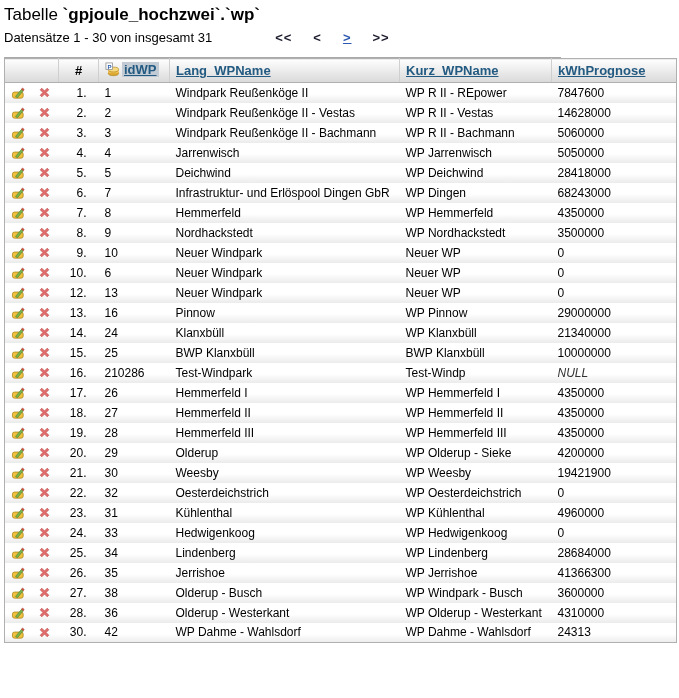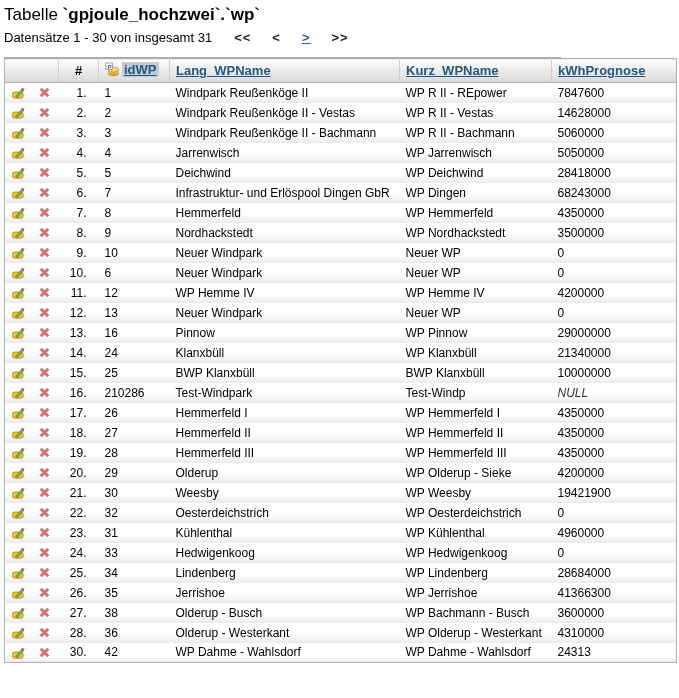--- a/index.html
+++ b/index.html
@@ -7,21 +7,21 @@
   body {
     width:679px; height:698px; overflow:hidden;
     font-family:"Liberation Sans", sans-serif;
     font-size:12px; color:#000;
   }
   .page { padding:3px 3px 0 4px; }
 
   .title-line { font-size:17px; padding:2px 0 3px 0; }
   .title-line b { font-weight:bold; }
 
-  .records-line { font-size:13px; padding:2px 0 6px 0; display:flex; align-items:flex-start; }
+  .records-line { font-size:13px; padding:2px 0 6px 0; display:flex; align-items:flex-start;gap:41px; }
   .pagination { margin-left:22px; display:inline-flex; gap:21px; font-size:13px; }
   .pg { font-weight:bold; color:#1c1c2e; letter-spacing:1px; }
   .pg.link { color:#2d58b0; text-decoration:underline; cursor:pointer; }
 
   .rule { border-top:1px solid #a9a9a9; width:557px; height:0; margin-top:6px; }
   .toolbar { padding:5px 1px 6px 1px; font-size:13px; }
   .toolbar a { color:#235a81; text-decoration:underline; cursor:pointer; }
   .toolbar .info { margin-left:10px; color:#000; }
 
   table.grid { border-collapse:collapse; width:672px; border:1px solid #b0b0b0; table-layout:fixed; }
@@ -334,41 +334,20 @@
         </svg>
       </span>
     </td>
     <td class="num">10.</td>
     <td class="idwp">6</td>
     <td class="lang">Neuer Windpark</td>
     <td class="kurz">Neuer WP</td>
     <td class="kwh">0</td>
   </tr>
 
-  <tr>
-    <td class="act">
-      <span class="icon">
-        <svg width="15" height="15" viewBox="0 0 16 16">
-          <rect x="1.5" y="7.5" width="11.5" height="6.5" rx="2.2" fill="#f0c040" stroke="#a98312" stroke-width="0.8"></rect>
-          <path d="M4.8 12.2 L11.2 4.6 L13.1 6.2 L6.8 13.6 Z" fill="#7ab648" stroke="#49752b" stroke-width="0.6"></path>
-          <path d="M11.2 4.6 L12.3 3.1 L14.1 4.7 L13.1 6.2 Z" fill="#d94f3d" stroke="#a33426" stroke-width="0.5"></path>
-        </svg>
-      </span>
-      <span class="icon">
-        <svg width="15" height="15" viewBox="0 0 16 16">
-          <path d="M3.4 5.1 L5.1 3.4 L8 6.3 L10.9 3.4 L12.6 5.1 L9.7 8 L12.6 10.9 L10.9 12.6 L8 9.7 L5.1 12.6 L3.4 10.9 L6.3 8 Z" fill="#e06c6c" stroke="#bf4a4a" stroke-width="0.7"></path>
-        </svg>
-      </span>
-    </td>
-    <td class="num">11.</td>
-    <td class="idwp">12</td>
-    <td class="lang">WP Hemme IV</td>
-    <td class="kurz">WP Hemme IV</td>
-    <td class="kwh">4200000</td>
-  </tr>
 
   <tr>
     <td class="act">
       <span class="icon">
         <svg width="15" height="15" viewBox="0 0 16 16">
           <rect x="1.5" y="7.5" width="11.5" height="6.5" rx="2.2" fill="#f0c040" stroke="#a98312" stroke-width="0.8"></rect>
           <path d="M4.8 12.2 L11.2 4.6 L13.1 6.2 L6.8 13.6 Z" fill="#7ab648" stroke="#49752b" stroke-width="0.6"></path>
           <path d="M11.2 4.6 L12.3 3.1 L14.1 4.7 L13.1 6.2 Z" fill="#d94f3d" stroke="#a33426" stroke-width="0.5"></path>
         </svg>
       </span>
@@ -704,21 +683,21 @@
       </span>
       <span class="icon">
         <svg width="15" height="15" viewBox="0 0 16 16">
           <path d="M3.4 5.1 L5.1 3.4 L8 6.3 L10.9 3.4 L12.6 5.1 L9.7 8 L12.6 10.9 L10.9 12.6 L8 9.7 L5.1 12.6 L3.4 10.9 L6.3 8 Z" fill="#e06c6c" stroke="#bf4a4a" stroke-width="0.7"></path>
         </svg>
       </span>
     </td>
     <td class="num">27.</td>
     <td class="idwp">38</td>
     <td class="lang">Olderup - Busch</td>
-    <td class="kurz">WP Bachmann - Busch</td>
+    <td class="kurz">WP Windpark - Busch</td>
     <td class="kwh">3600000</td>
   </tr>
 
   <tr>
     <td class="act">
       <span class="icon">
         <svg width="15" height="15" viewBox="0 0 16 16">
           <rect x="1.5" y="7.5" width="11.5" height="6.5" rx="2.2" fill="#f0c040" stroke="#a98312" stroke-width="0.8"></rect>
           <path d="M4.8 12.2 L11.2 4.6 L13.1 6.2 L6.8 13.6 Z" fill="#7ab648" stroke="#49752b" stroke-width="0.6"></path>
           <path d="M11.2 4.6 L12.3 3.1 L14.1 4.7 L13.1 6.2 Z" fill="#d94f3d" stroke="#a33426" stroke-width="0.5"></path>

